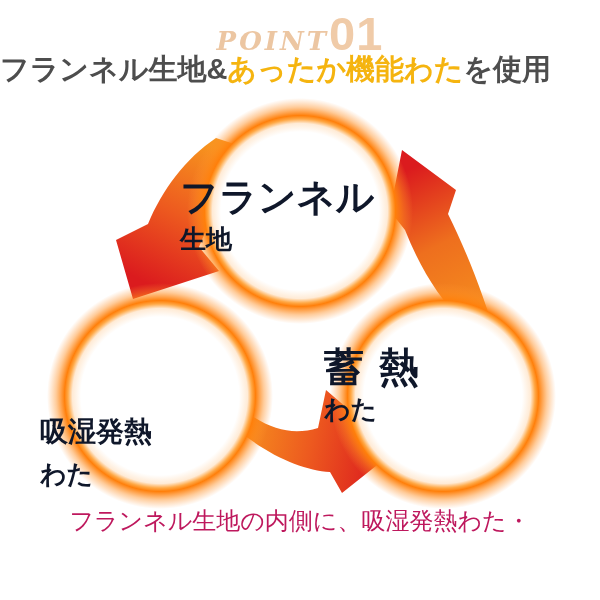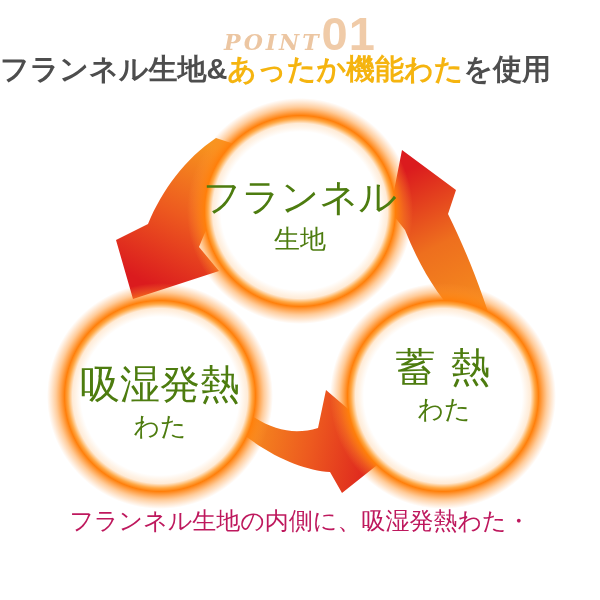--- a/index.html
+++ b/index.html
@@ -7,44 +7,44 @@
     position:relative;width:600px;height:600px;overflow:hidden;background:#ffffff;
     font-family:"Liberation Sans",sans-serif;
   }
   
   .point-header{
     position:absolute;top:6px;left:0;width:600px;height:48px;
     text-align:center;white-space:nowrap;color:#edc9a6;
   }
   .point-word{
     font-family:"DejaVu Serif",serif;font-style:italic;font-weight:bold;
-    font-size:22px;letter-spacing:3px;vertical-align:baseline;color:#ecc6a2;
+    font-size:26px;letter-spacing:3px;vertical-align:baseline;color:#ecc6a2;
   }
   .point-number{
     font-family:"Liberation Sans",sans-serif;font-weight:bold;
     font-size:47px;letter-spacing:1px;vertical-align:baseline;color:#f0cba8;margin-top:14px;
   }
   
   .title{
     position:absolute;top:50px;left:0;width:508px;line-height:38px;
     text-align:center;white-space:nowrap;
     font-size:29px;font-weight:bold;color:#4d4d4d;letter-spacing:0px;
   }
   .title .accent{color:#f5b40f;}
   
   .diagram{position:absolute;top:0;left:0;width:600px;height:600px;}
   .node-label{
     position:absolute;width:240px;transform:translateX(-50%);
-    text-align:center;color:#4d7c0f;font-weight:normal;white-space:nowrap;
+    text-align:left;color:#0f172a;font-weight:bold;white-space:nowrap;
   }
   .node-label .main{font-size:38px;line-height:46px;}
   .node-label .sub{font-size:26px;line-height:38px;}
   .label-top{left:300px;top:174px;}
   .label-bl{left:160px;top:361px;}
-  .label-bl .main{font-size:40px;}
+  .label-bl .main{font-size:28px;margin-top:48px;}
   .label-br{left:444px;top:344px;}
   .label-br .main{font-size:40px;letter-spacing:2px;}
   
   .caption{
     position:absolute;top:503px;left:0;width:600px;
     text-align:center;font-size:24px;line-height:36px;color:#be185d;
     letter-spacing:0px;
   }
 </style>
 </head>

